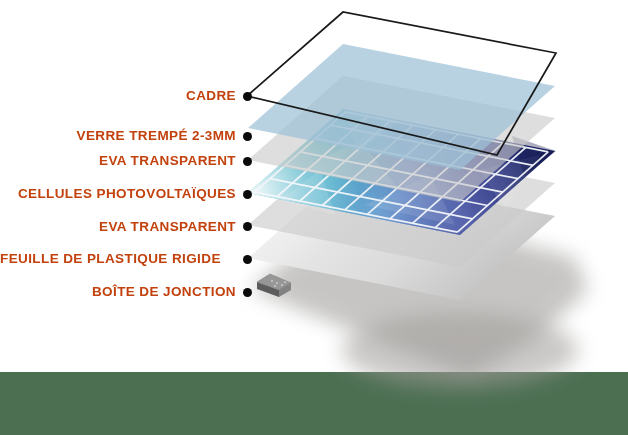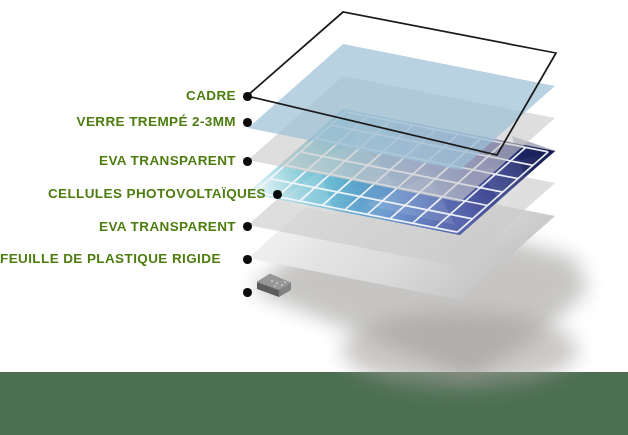--- a/index.html
+++ b/index.html
@@ -20,21 +20,21 @@
   .labels{
     position:absolute;left:0;top:0;width:628px;height:435px;
     pointer-events:none;
   }
   .label-row{
     position:absolute;left:0;width:252px;height:18px;
     display:flex;justify-content:flex-end;align-items:center;gap:7px;
   }
   .label-text{
     font-size:13.5px;font-weight:700;letter-spacing:.4px;
-    color:#4d7c0f;white-space:nowrap;line-height:18px;
+    color:#c2410c;white-space:nowrap;line-height:18px;
   }
   .label-dot{
     width:9px;height:9px;border-radius:50%;
     flex:0 0 9px;
   }
 </style>
 </head>
 <body>
 
 <div class="stage">
@@ -130,37 +130,38 @@
   </g>
 </g>
 
 <polygon points="247,96 343,12 556,53 497,155" fill="none" stroke="#1a1a1a" stroke-width="1.7" stroke-linejoin="miter"></polygon>
 </svg>
   <div class="labels" id="labels">
       <div class="label-row" style="top: 87px;">
         <span class="label-text">CADRE</span>
         <span class="label-dot" style="background: rgb(11, 11, 11);"></span>
       </div>
-      <div class="label-row" style="top: 113px;">
+      <div class="label-row" style="top: 127px;">
         <span class="label-text">VERRE TREMPÉ 2-3MM</span>
         <span class="label-dot" style="background: rgb(11, 11, 11);"></span>
       </div>
       <div class="label-row" style="top: 152.3px;">
         <span class="label-text">EVA TRANSPARENT</span>
         <span class="label-dot" style="background: rgb(11, 11, 11);"></span>
       </div>
-      <div class="label-row" style="top: 185px; margin-left: 30px;">
+      <div class="label-row" style="top: 185px;">
         <span class="label-text">CELLULES PHOTOVOLTAÏQUES</span>
         <span class="label-dot" style="background: rgb(11, 11, 11);"></span>
       </div>
       <div class="label-row" style="top: 217.7px;">
         <span class="label-text">EVA TRANSPARENT</span>
         <span class="label-dot" style="background: rgb(11, 11, 11);"></span>
       </div>
       <div class="label-row" style="top: 250.3px; justify-content: space-between;">
         <span class="label-text">FEUILLE DE PLASTIQUE RIGIDE</span>
         <span class="label-dot" style="background: rgb(11, 11, 11);"></span>
       </div>
       <div class="label-row" style="top: 283px;">
+        <span class="label-text">BOÎTE DE JONCTION</span>
         <span class="label-dot" style="background: rgb(11, 11, 11);"></span>
       </div>
     </div>
 </div>
 
 </body></html>

